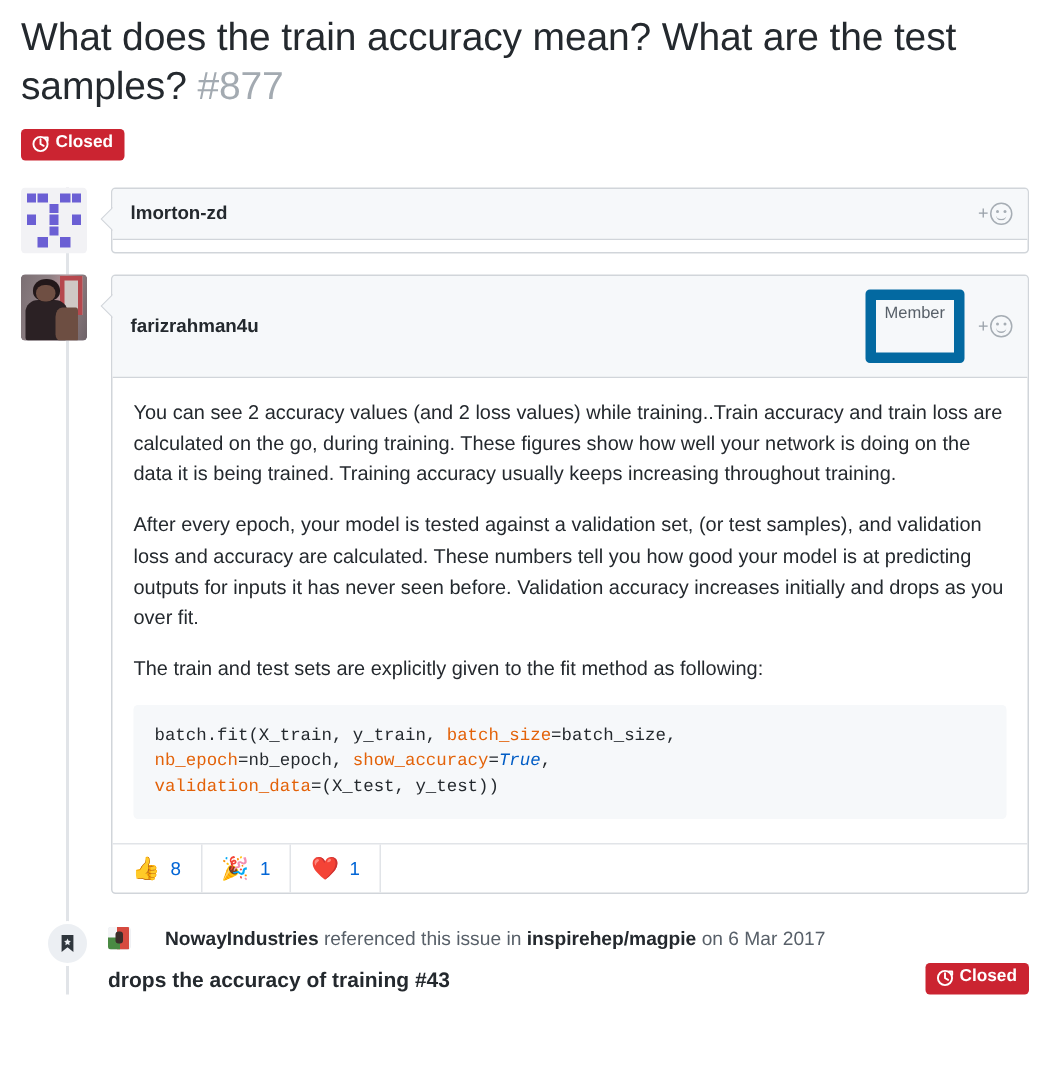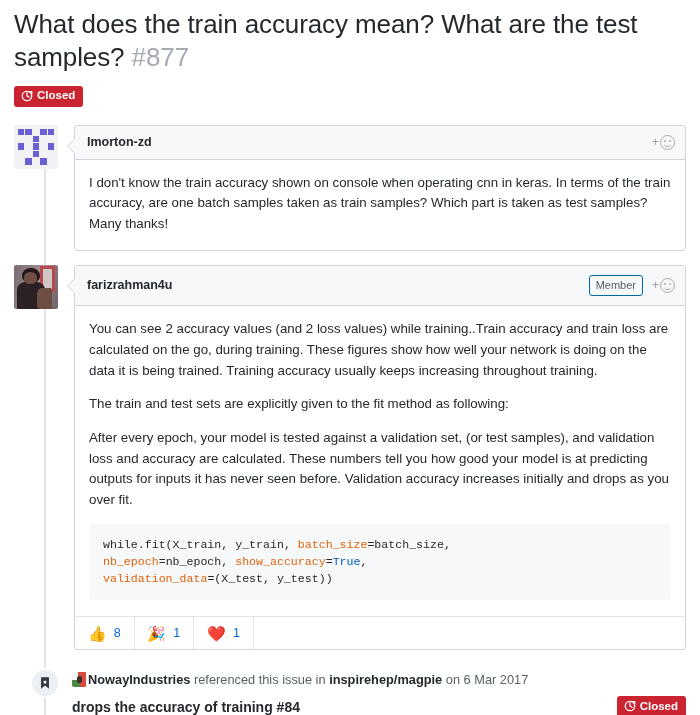--- a/index.html
+++ b/index.html
@@ -86,22 +86,22 @@
   .comment-header {
     background: #f6f8fa; border-bottom: 1px solid #d1d5da;
     border-radius: 2px 2px 0 0;
     padding: 9px 10px 9px 12px;
     font-size: 12.5px; color: #586069;
     display: flex; align-items: center;
   }
   .comment-header .author { font-weight: bold; color: #24292e; }
   .header-right { margin-left: auto; display: flex; align-items: center; gap: 9px; }
   .role-badge {
-    border: 1px solid #0369a1; border-radius: 3px;
-    padding: 2px 6px 3px; font-size: 11px; color: #586069; line-height: 1.3;
+    border: 7px solid #0369a1; border-radius: 3px;
+    padding: 2px 6px 19px; font-size: 11px; color: #586069; line-height: 1.3;
   }
   .react-add { display: inline-flex; align-items: center; color: #9aa2aa; font-size: 12px; gap: 1px; }
   .react-add .smiley {
     width: 15px; height: 15px; border-radius: 50%;
     border: 1.4px solid #a6adb4; position: relative; display: inline-block;
   }
   .react-add .smiley::before {
     content:""; position:absolute; left:3px; top:4px; width:2px; height:2px;
     border-radius:50%; background:#a6adb4;
     box-shadow: 5px 0 0 #a6adb4;
@@ -115,21 +115,21 @@
   .comment-content p { margin: 0 0 13px; }
 
   pre.code {
     margin: 0 0 14px; padding: 12px 14px 13px;
     background: #f6f8fa; border-radius: 3px;
     font-family: "Liberation Mono", "DejaVu Sans Mono", monospace;
     font-size: 11.6px; line-height: 1.48; color: #24292e;
     white-space: pre; overflow: hidden;
   }
   .tok-var { color: #e36209; margin-top: 17px; }
-  .tok-kw  { color: #005cc5; }
+  .tok-kw  { color: #005cc5; font-style: italic; }
 
   
   .reactions { display: flex; border-top: 1px solid #e1e4e8; }
   .reaction {
     display: flex; align-items: center; gap: 7px;
     padding: 6px 13px; border-right: 1px solid #e1e4e8;
     font-size: 12.5px; color: #0366d6; line-height: 1.6;
   }
   .reaction .emoji { font-size: 15px; line-height: 1; }
   .reactions .spacer { flex: 1 1 auto; }
@@ -137,21 +137,21 @@
   
   .event { position: relative; display: flex; align-items: flex-start;
            margin-left: 10px; z-index: 1; }
   .event-icon {
     flex: 0 0 30px; width: 30px; height: 30px; border-radius: 50%;
     background: #eceff3; border: 2px solid #fff;
     display: flex; align-items: center; justify-content: center;
     margin-left: 6px;
   }
   .event-main { margin-left: 12px; flex: 1 1 auto; padding-top: 4px; }
-  .event-line { font-size: 12.8px; color: #586069; display: flex; align-items: center; gap: 1px; }
+  .event-line { font-size: 12.8px; color: #586069; display: flex; align-items: center; gap: 23px; }
   .event-line b { color: #24292e; font-weight: bold; }
   .mini-avatar { width: 15px; height: 15px; border-radius: 2px; overflow: hidden;
                  display:inline-block; position: relative; background:#dfe3e8; flex:0 0 15px; }
   .mini-avatar .mbg { position:absolute; inset:0; background:#f3f4f6; }
   .mini-avatar .mred { position:absolute; left:40%; top:0%; width:55%; height:100%; background:#d64a3f; }
   .mini-avatar .mgreen { position:absolute; left:0; top:48%; width:52%; height:52%; background:#4a8a43; }
   .mini-avatar .mdark { position:absolute; left:30%; top:22%; width:38%; height:52%; background:#3b2d2a; border-radius:2px;}
 
   .ref-row { display: flex; align-items: center; margin-top: 9px; }
   .ref-title { font-size: 14px; font-weight: bold; color: #24292e; }
@@ -217,23 +217,20 @@
             <i></i>
         </div>
       </div>
       <div class="comment-body">
         <div class="comment-header">
           <span class="author">lmorton-zd</span>
           <span class="header-right">
             <span class="react-add">+<span class="smiley"></span></span>
           </span>
         </div>
-        <div class="comment-content">
-          <p>I don't know the train accuracy shown on console when operating cnn in keras. In terms of the train accuracy, are one batch samples taken as train samples? Which part is taken as test samples? Many thanks!</p>
-        </div>
       </div>
     </div>
 
     <div class="comment-block">
       <div class="avatar">
         <div class="photo">
           <div class="bgwall"></div>
           <div class="frame"></div>
           <div class="body"></div>
           <div class="head"></div>
@@ -244,23 +241,23 @@
       <div class="comment-body">
         <div class="comment-header">
           <span class="author">farizrahman4u</span>
           <span class="header-right">
             <span class="role-badge">Member</span>
             <span class="react-add">+<span class="smiley"></span></span>
           </span>
         </div>
         <div class="comment-content">
           <p>You can see 2 accuracy values (and 2 loss values) while training..Train accuracy and train loss are calculated on the go, during training. These figures show how well your network is doing on the data it is being trained. Training accuracy usually keeps increasing throughout training.</p>
+          <p>After every epoch, your model is tested against a validation set, (or test samples), and validation loss and accuracy are calculated. These numbers tell you how good your model is at predicting outputs for inputs it has never seen before. Validation accuracy increases initially and drops as you over fit.</p>
           <p>The train and test sets are explicitly given to the fit method as following:</p>
-          <p>After every epoch, your model is tested against a validation set, (or test samples), and validation loss and accuracy are calculated. These numbers tell you how good your model is at predicting outputs for inputs it has never seen before. Validation accuracy increases initially and drops as you over fit.</p>
-          <pre class="code"><span>while.fit(X_train, y_train, </span><span class="tok-var">batch_size</span><span>=batch_size,</span>
+          <pre class="code"><span>batch.fit(X_train, y_train, </span><span class="tok-var">batch_size</span><span>=batch_size,</span>
 <span class="tok-var">nb_epoch</span><span>=nb_epoch, </span><span class="tok-var">show_accuracy</span><span>=</span><span class="tok-kw">True</span><span>,</span>
 <span class="tok-var">validation_data</span><span>=(X_test, y_test))</span></pre>
         </div>
         <div class="reactions">
           <div class="reaction">
             <span class="emoji">👍</span>
             <span>8</span>
           </div>
           <div class="reaction">
             <span class="emoji">🎉</span>
@@ -286,21 +283,21 @@
         <div class="event-line">
           <span class="mini-avatar">
             <span class="mbg"></span>
               <span class="mred"></span>
               <span class="mgreen"></span>
               <span class="mdark"></span>
           </span>
           <span><b>NowayIndustries</b><span> referenced this issue in </span><b>inspirehep/magpie</b><span> on 6 Mar 2017</span></span>
         </div>
         <div class="ref-row">
-          <span class="ref-title"><span>drops the accuracy of training </span><span class="num">#84</span></span>
+          <span class="ref-title"><span>drops the accuracy of training </span><span class="num">#43</span></span>
           <span class="ref-state">
             <svg width="12" height="12" viewBox="0 0 16 16">
               <circle cx="8" cy="8" r="6.3" fill="none" stroke="#fff" stroke-width="1.7"></circle>
               <path d="M8 3.8 V8 L10.8 9.6" fill="none" stroke="#fff" stroke-width="1.7" stroke-linecap="round"></path>
               <path d="M11.6 2.2 L14.4 2.2 L14.4 5.0" fill="none" stroke="#fff" stroke-width="1.7" stroke-linecap="round" stroke-linejoin="round"></path>
             </svg>
             <span>Closed</span>
           </span>
         </div>
       </div>

